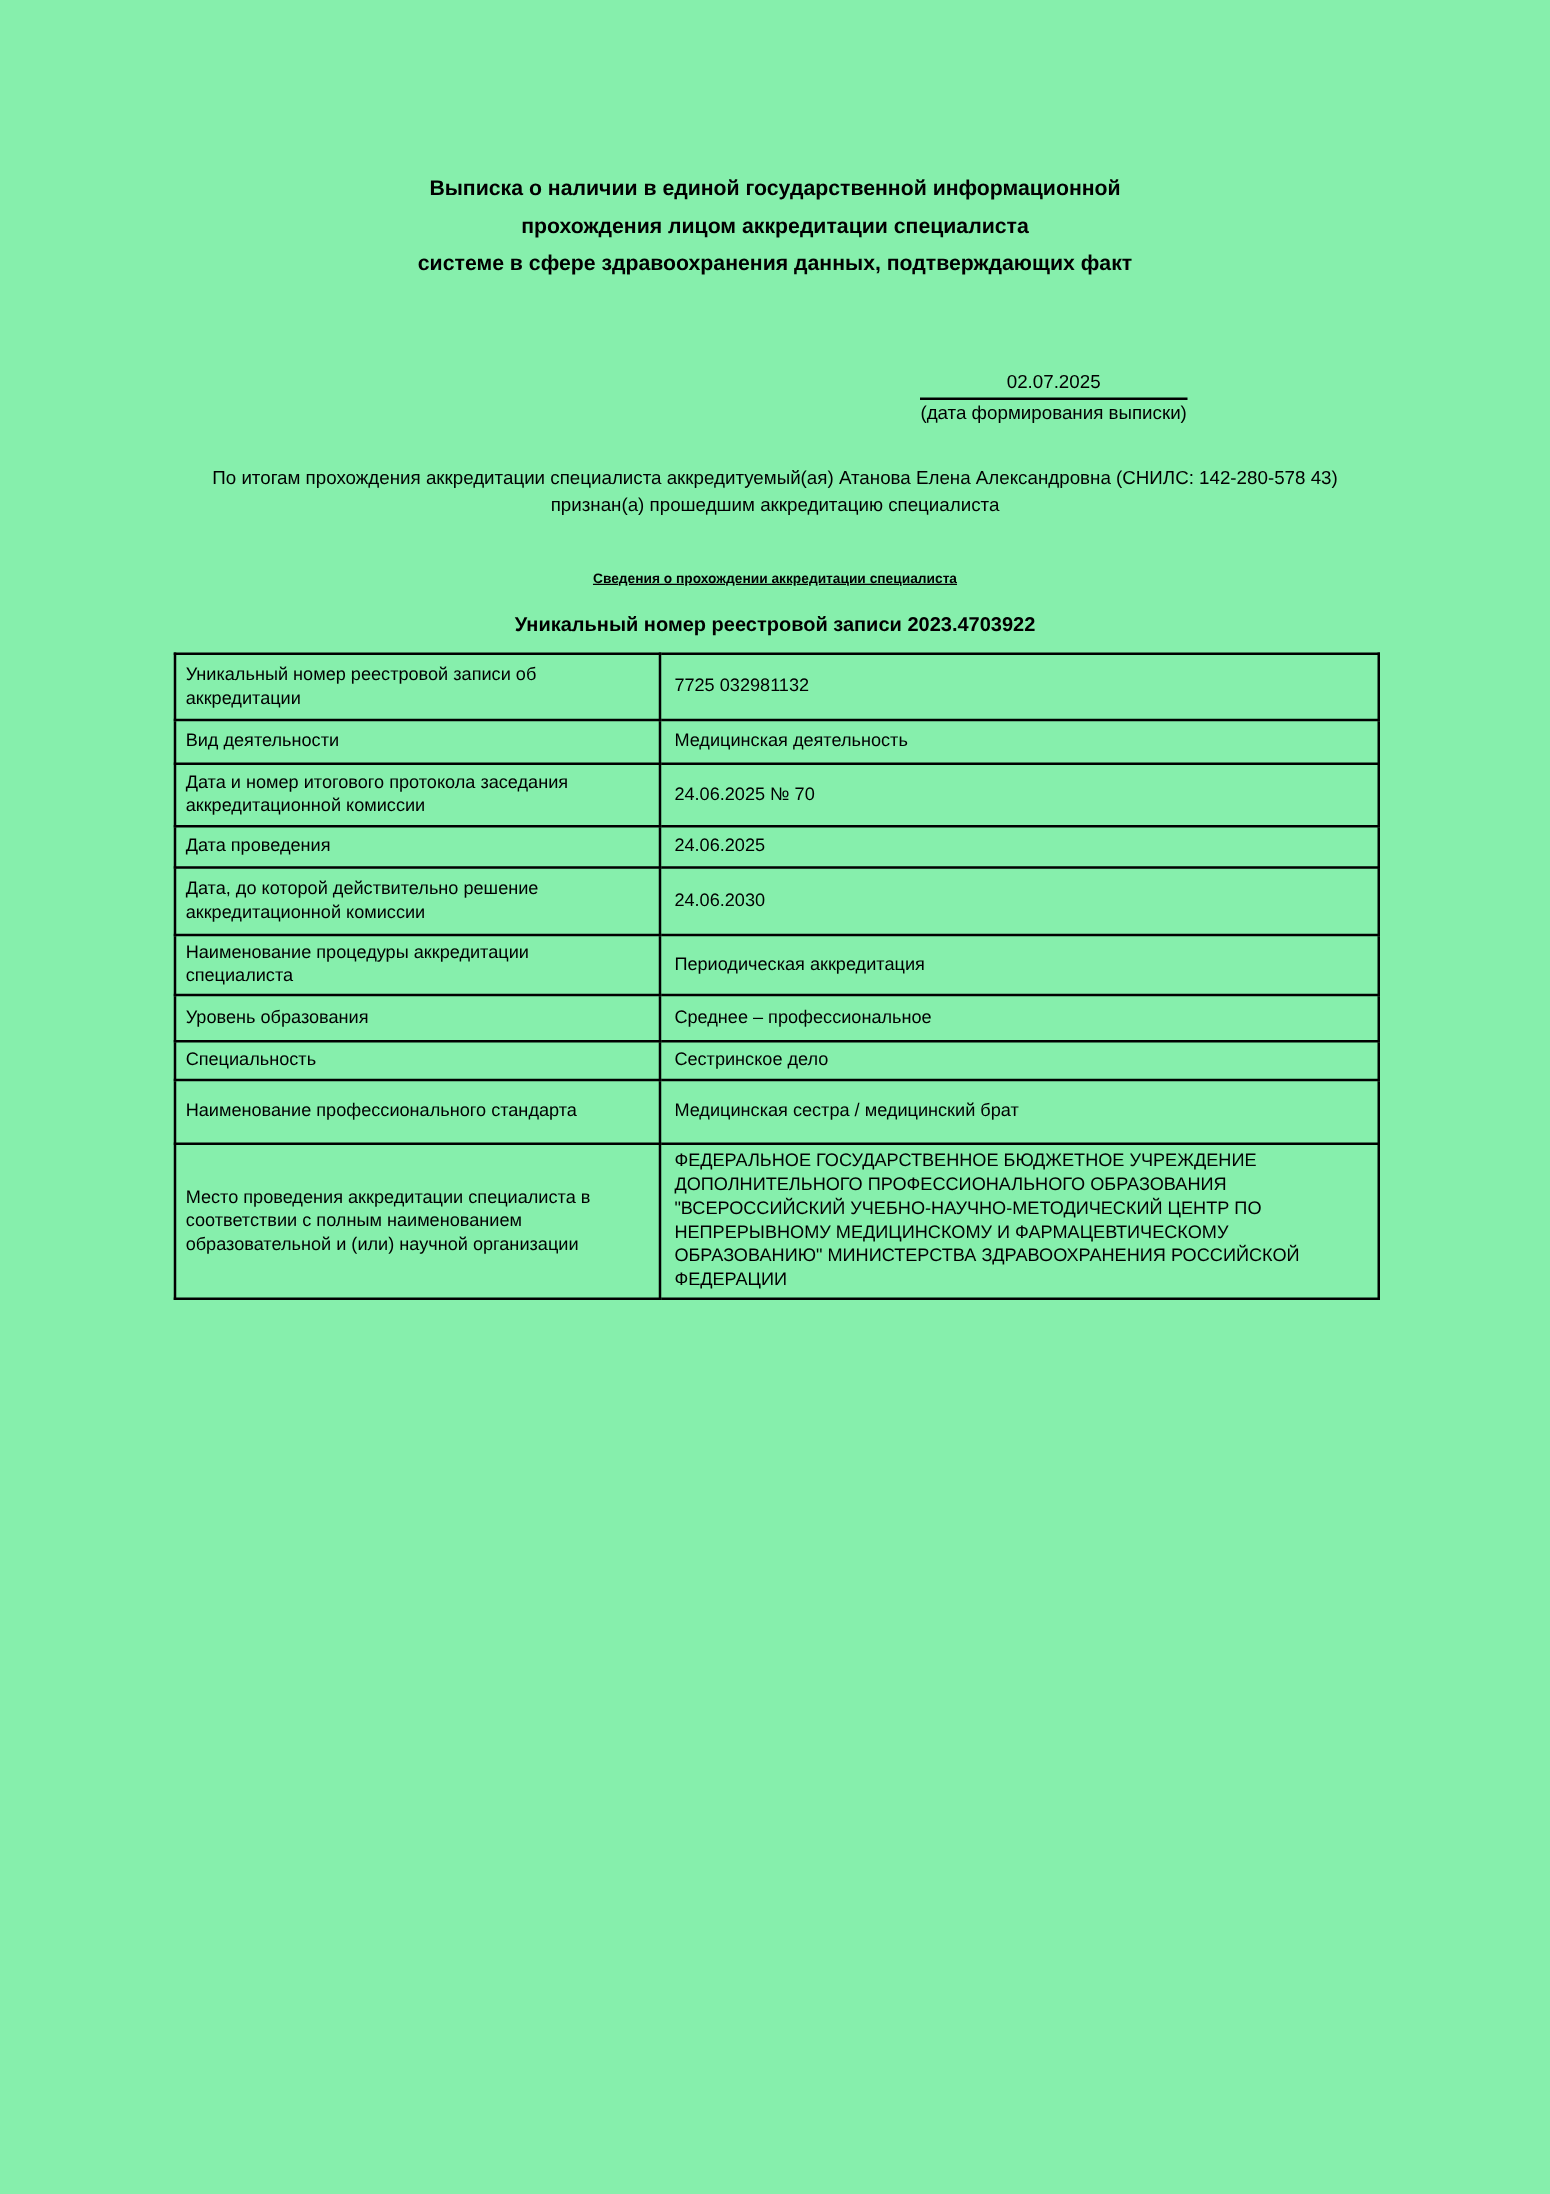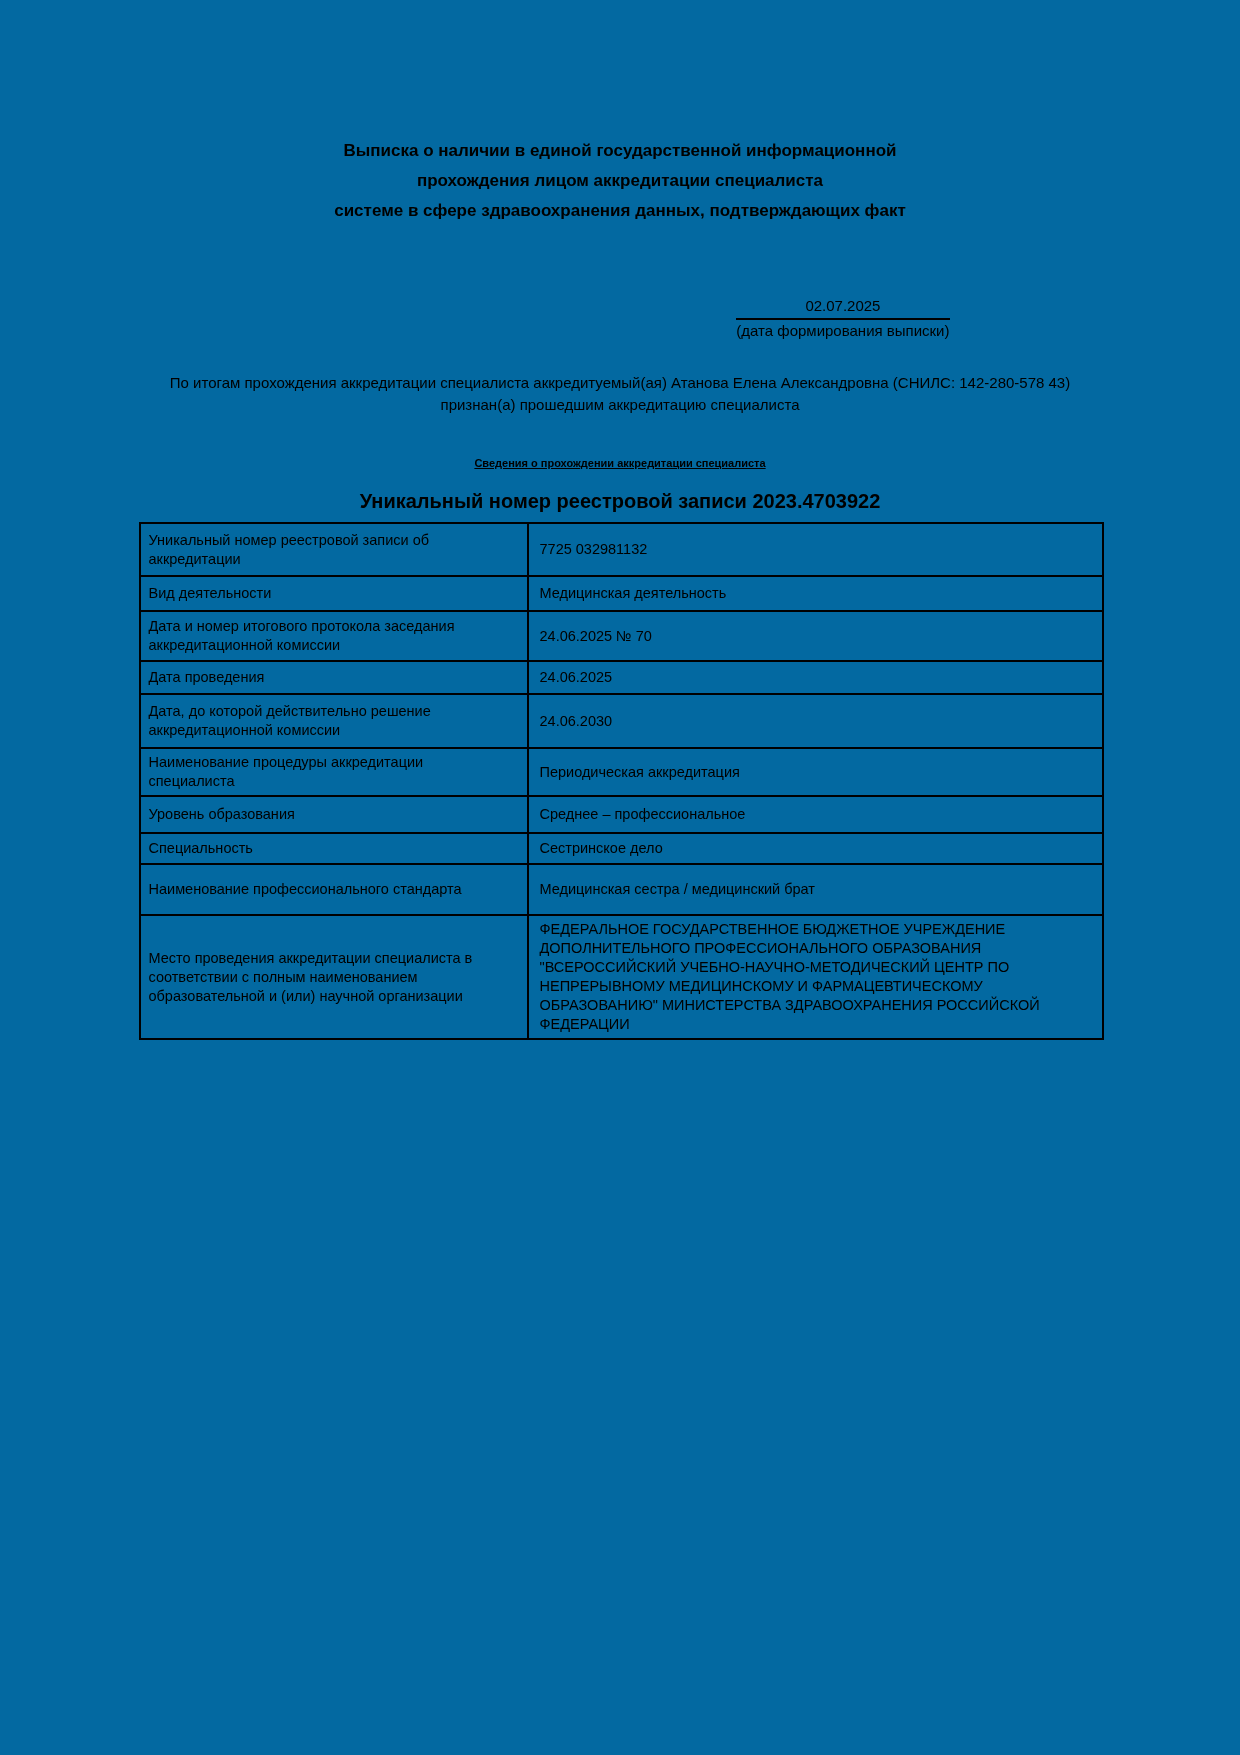--- a/index.html
+++ b/index.html
@@ -7,21 +7,21 @@
   body {
     width: 1240px;
     height: 1755px;
     font-family: "Liberation Sans", sans-serif;
     color: #000000;
     overflow: hidden;
   }
   .page {
     width: 1240px;
     height: 1755px;
-    background: #0369a1;
+    background: #86efac;
     padding-top: 136px;
   }
   .content {
     width: 963px;
     margin: 0 auto;
   }
   .doc-title {
     text-align: center;
     font-weight: bold;
     font-size: 17px;
@@ -54,21 +54,21 @@
     margin-top: 37px;
     text-align: center;
     font-size: 11px;
     line-height: 20px;
     text-decoration: underline;
     font-weight: bold;
   }
   .registry-heading {
     margin-top: 16px;
     text-align: center;
-    font-size: 20px;
+    font-size: 16px;
     font-weight: bold;
     line-height: 24px;
   }
   table.accr-table {
     border-collapse: collapse;
     width: 963px;
     margin-top: 9px;
     table-layout: fixed;
     font-size: 14.5px;
     line-height: 19px;

